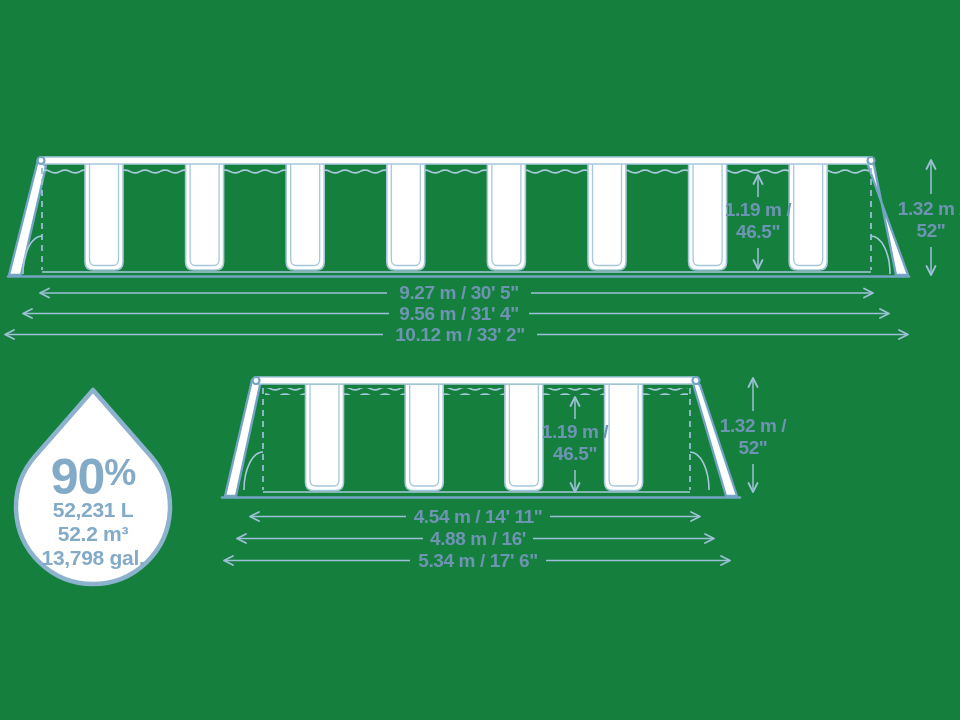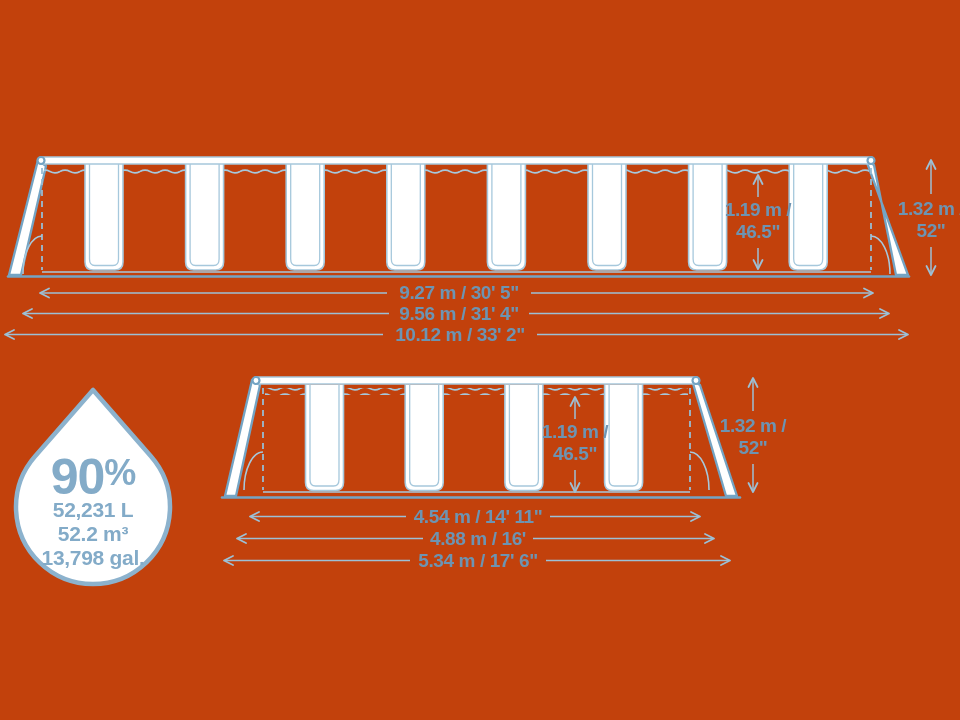--- a/index.html
+++ b/index.html
@@ -5,21 +5,21 @@
   :root{
     --line_light:#a6c8dc;
     --line_accent:#74a4c4;
     --dashed:#98bdd4;
     --dim_line:#9cc0d6;
     --dim_text:#6d94b2;
     --drop_outline:#8cb2cd;
     --drop_text:#83abc8;
   }
   html,body{margin:0;padding:0;background:#fff;}
-  .stage{width:960px;height:720px;background:#c2410c;overflow:hidden;}
+  .stage{width:960px;height:720px;background:#15803d;overflow:hidden;}
   .thin{stroke:var(--line_light);stroke-width:1.6;fill:none;}
   .thinf{stroke:var(--line_light);stroke-width:1.6;fill:#fff;}
   .leg{fill:#fff;stroke:var(--line_accent);stroke-width:2.3;stroke-linejoin:round;}
   .ground{stroke:var(--line_accent);stroke-width:2.6;fill:none;stroke-linecap:round;}
   .cap{fill:#fff;stroke:var(--line_accent);stroke-width:2.2;}
   .dash{stroke:var(--dashed);stroke-width:1.8;stroke-dasharray:6 5;fill:none;}
   .dimline{stroke:var(--dim_line);stroke-width:1.5;fill:none;}
   .chev{stroke:var(--dim_line);stroke-width:1.8;fill:none;stroke-linecap:round;stroke-linejoin:round;}
   .drop{fill:#fff;stroke:var(--drop_outline);stroke-width:4.5;stroke-linejoin:round;}
   text{font-family:"Liberation Sans",sans-serif;text-anchor:middle;}

